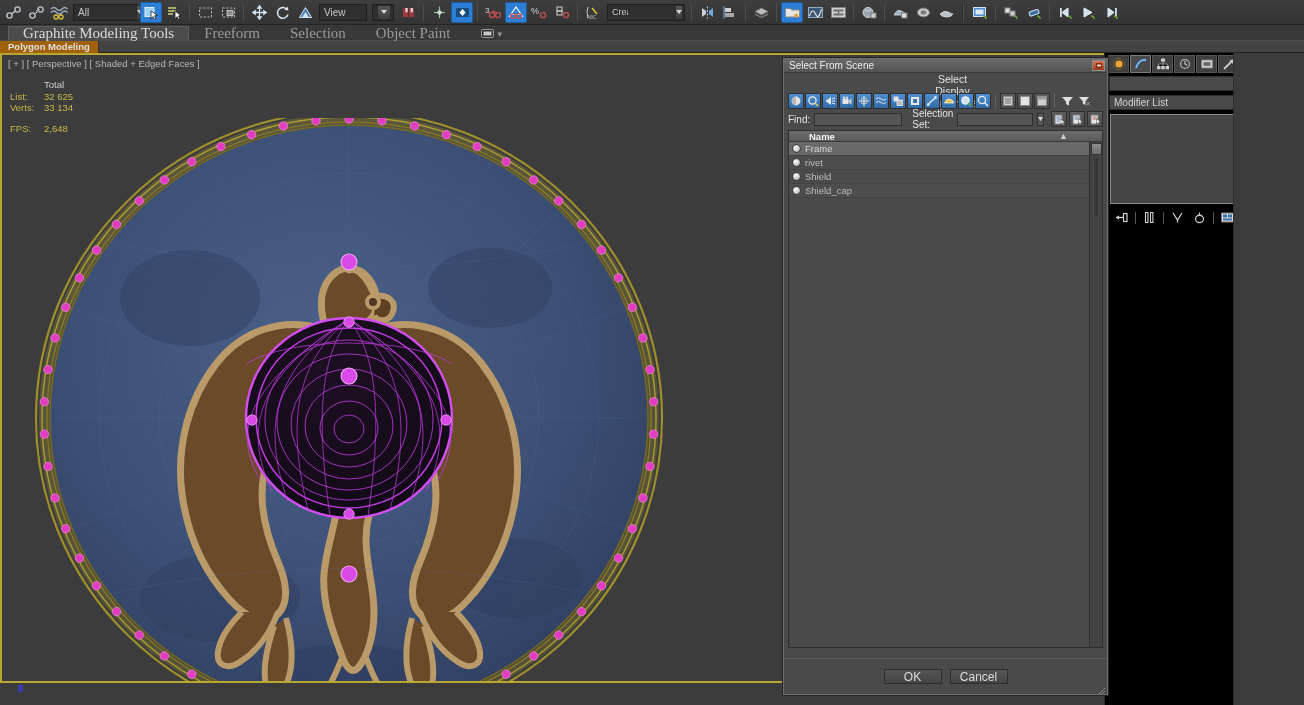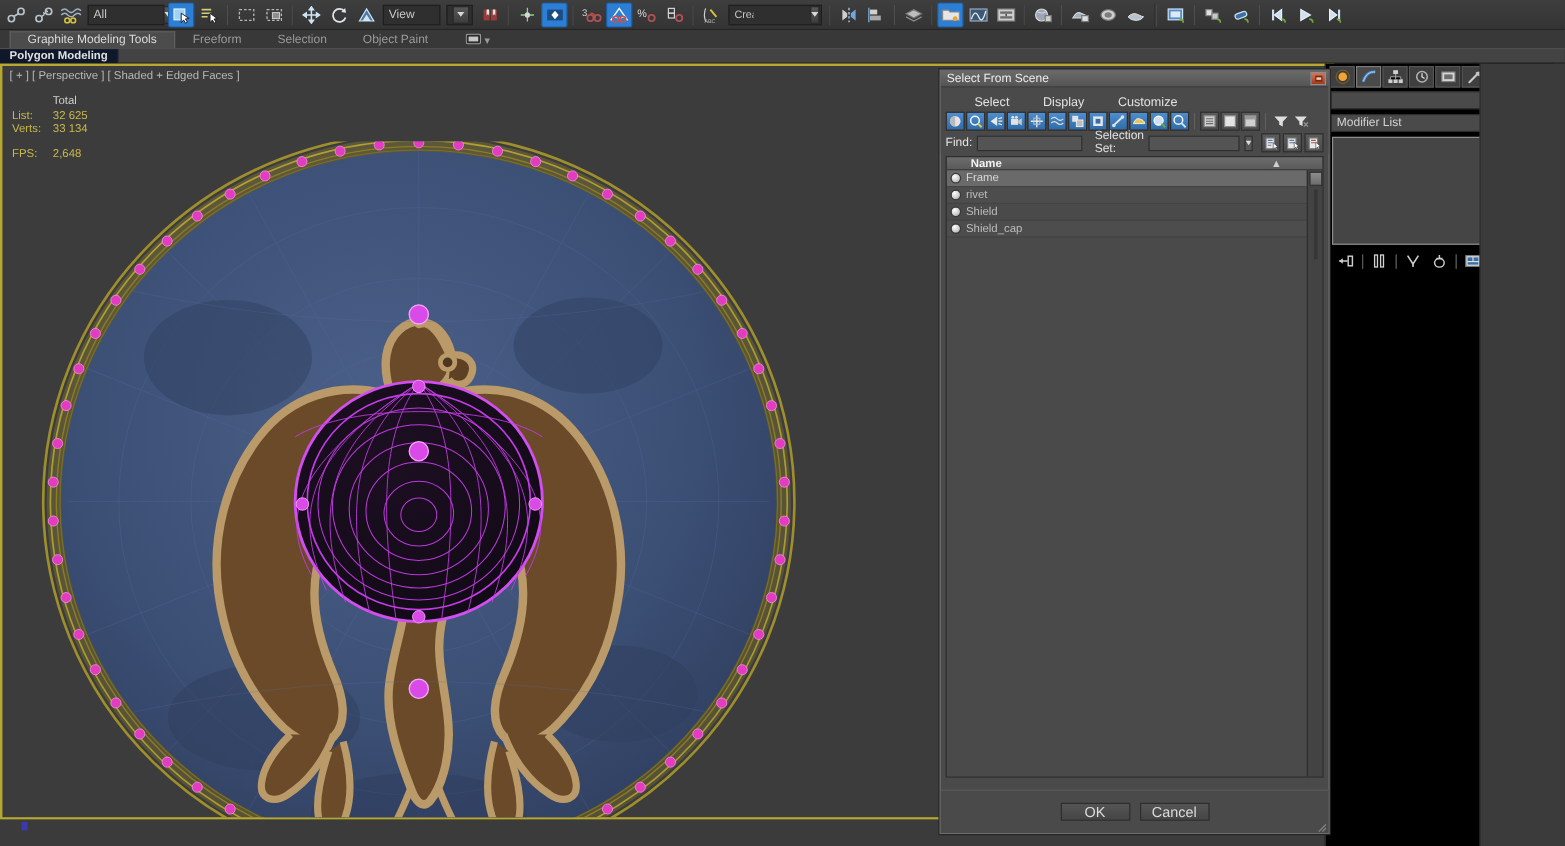--- a/index.html
+++ b/index.html
@@ -39,30 +39,30 @@
   }
   .combo .arw i{border-left:3px solid transparent;border-right:3px solid transparent;border-top:4px solid #d8d8d8;display:block;}
 
   
   .ribbon{
     position:absolute;left:0;top:25px;width:1304px;height:28px;
     background:#383838;border-bottom:1px solid #202020;
   }
   .ribtabs{display:flex;height:15px;align-items:flex-end;padding-left:8px;}
   .ribtab{
-    height:14px;line-height:13px;padding:0 14px;font-size:10px;color:#9a9a9a;
-    border:1px solid transparent;border-bottom:none;
+    height:14px;line-height:13px;padding:0 14px;font-size:15px;color:#9a9a9a;
+    border:1px solid transparent;border-bottom:none;font-family:Liberation Serif, serif;
   }
   .ribtab.sel{background:#4c4c4c;color:#d9d9d9;border-color:#5e5e5e;}
   .ribrow2{
     height:12px;display:flex;align-items:center;background:#434343;
     border-top:1px solid #4e4e4e;
   }
   .ribrow2 .lbl{font-size:9.5px;color:#e0e0e0;font-weight:bold;padding:0 8px;
-    background:#0f172a;height:12px;line-height:11px;border-right:1px solid #333;}
+    background:#a16207;height:12px;line-height:11px;border-right:1px solid #333;}
 
   
   .viewport{
     position:absolute;left:0;top:53px;width:1112px;height:630px;
     background:#3c3c3c;border:2px solid #b8a832;
     overflow:hidden;
   }
   .vplabel{position:absolute;left:6px;top:3px;font-size:9.5px;color:#b8b8b8;}
   .stats{position:absolute;left:8px;top:24px;font-size:9.5px;color:#c9b84a;line-height:11.5px;}
   .stats table{border-collapse:collapse;}
@@ -115,21 +115,21 @@
   .dlg-title{
     height:14px;background:linear-gradient(#6a6a6a,#545454);
     display:flex;align-items:center;justify-content:space-between;
     padding:0 2px 0 5px;border-bottom:1px solid #3b3b3b;
   }
   .dlg-title .t{font-size:10px;color:#ececec;}
   .dlg-close{
     width:13px;height:11px;background:linear-gradient(#d8765a,#a03a1c);
     border:1px solid #8f8f8f;display:flex;align-items:center;justify-content:center;
   }
-  .dlg-menu{height:18px;display:flex;align-items:flex-end;gap:0;padding-left:14px;background:#4a4a4a;}
+  .dlg-menu{height:18px;display:flex;align-items:center;gap:0;padding-left:14px;background:#4a4a4a;flex-direction:column;}
   .dlg-menu span{font-size:10.5px;color:#e2e2e2;padding:0 14px;}
   .dlg-tb{
     height:19px;display:flex;align-items:center;gap:1px;padding:1px 4px;
     background:#4a4a4a;
   }
   .dbtn{width:16px;height:16px;border:1px solid #2f2f2f;display:flex;align-items:center;justify-content:center;}
   .dbtn.bl{background:linear-gradient(#4e8fd0,#2f6ba8);}
   .dbtn.gy{background:linear-gradient(#5c5c5c,#4a4a4a);}
   .dbtn.pl{background:transparent;border-color:transparent;}
   .dsep{width:1px;height:14px;background:#363636;border-right:1px solid #606060;margin:0 3px;}

